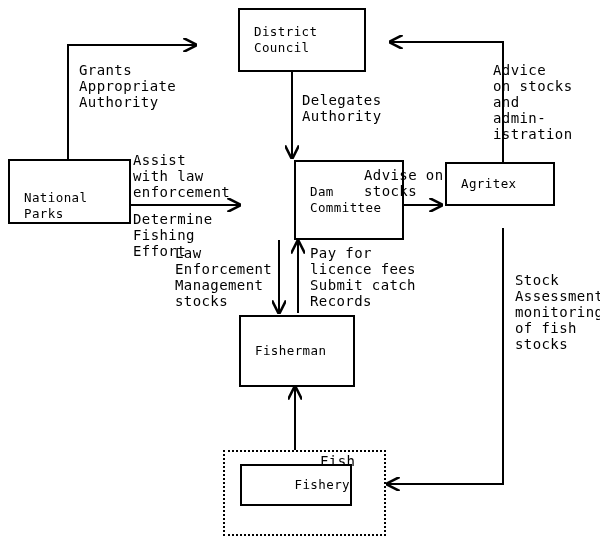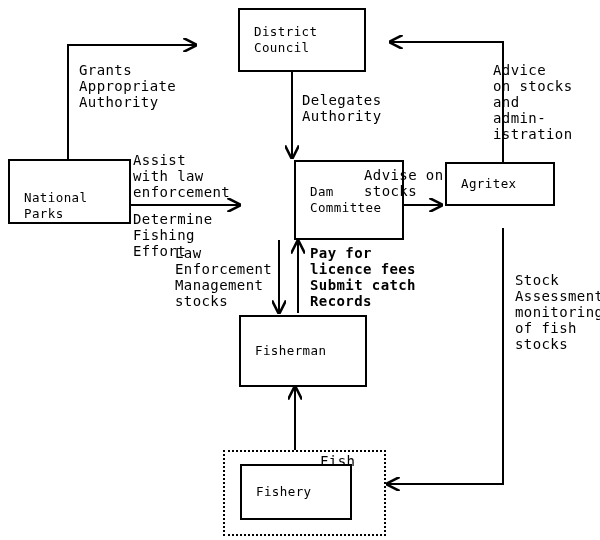--- a/index.html
+++ b/index.html
@@ -97,27 +97,27 @@
 
   <div class="node" style="left:246px; top:160px; width:110px; height:80px;margin-left:48px;">
     <span class="node-label">Dam
 Committee</span>
   </div>
 
   <div class="node" style="left:445px; top:162px; width:110px; height:44px;">
     <span class="node-label">Agritex</span>
   </div>
 
-  <div class="node" style="left:239px; top:315px; width:128px; height:72px;">
+  <div class="node" style="left:239px; top:315px; width:116px; height:72px;">
     <span class="node-label">Fisherman</span>
   </div>
 
   <div class="dotted-zone" style="left:223px; top:450px; width:163px; height:86px;"></div>
 
-  <div class="node" style="left:240px; top:464px; width:112px; height:56px;">
+  <div class="node" style="left:240px; top:464px; width:112px; height:42px;justify-content:flex-end;">
     <span class="node-label">Fishery</span>
   </div>
 
   <div class="edge-label" style="left:79px; top:62px;">Grants
 Appropriate
 Authority</div>
 
   <div class="edge-label" style="left:302px; top:92px;">Delegates
 Authority</div>
 
@@ -137,21 +137,21 @@
 
   <div class="edge-label" style="left:364px; top:167px;">Advise on
 stocks</div>
 
 
   <div class="edge-label" style="left:175px; top:245px;">Law
 Enforcement
 Management
 stocks</div>
 
-  <div class="edge-label" style="left:310px; top:245px;font-weight:bold;">Pay for
+  <div class="edge-label" style="left:310px; top:245px;">Pay for
 licence fees
 Submit catch
 Records</div>
 
   <div class="edge-label" style="left:320px; top:409px;margin-top:44px;">Fish</div>
 
   <div class="edge-label" style="left:515px; top:272px;">Stock
 Assessment
 monitoring
 of fish

